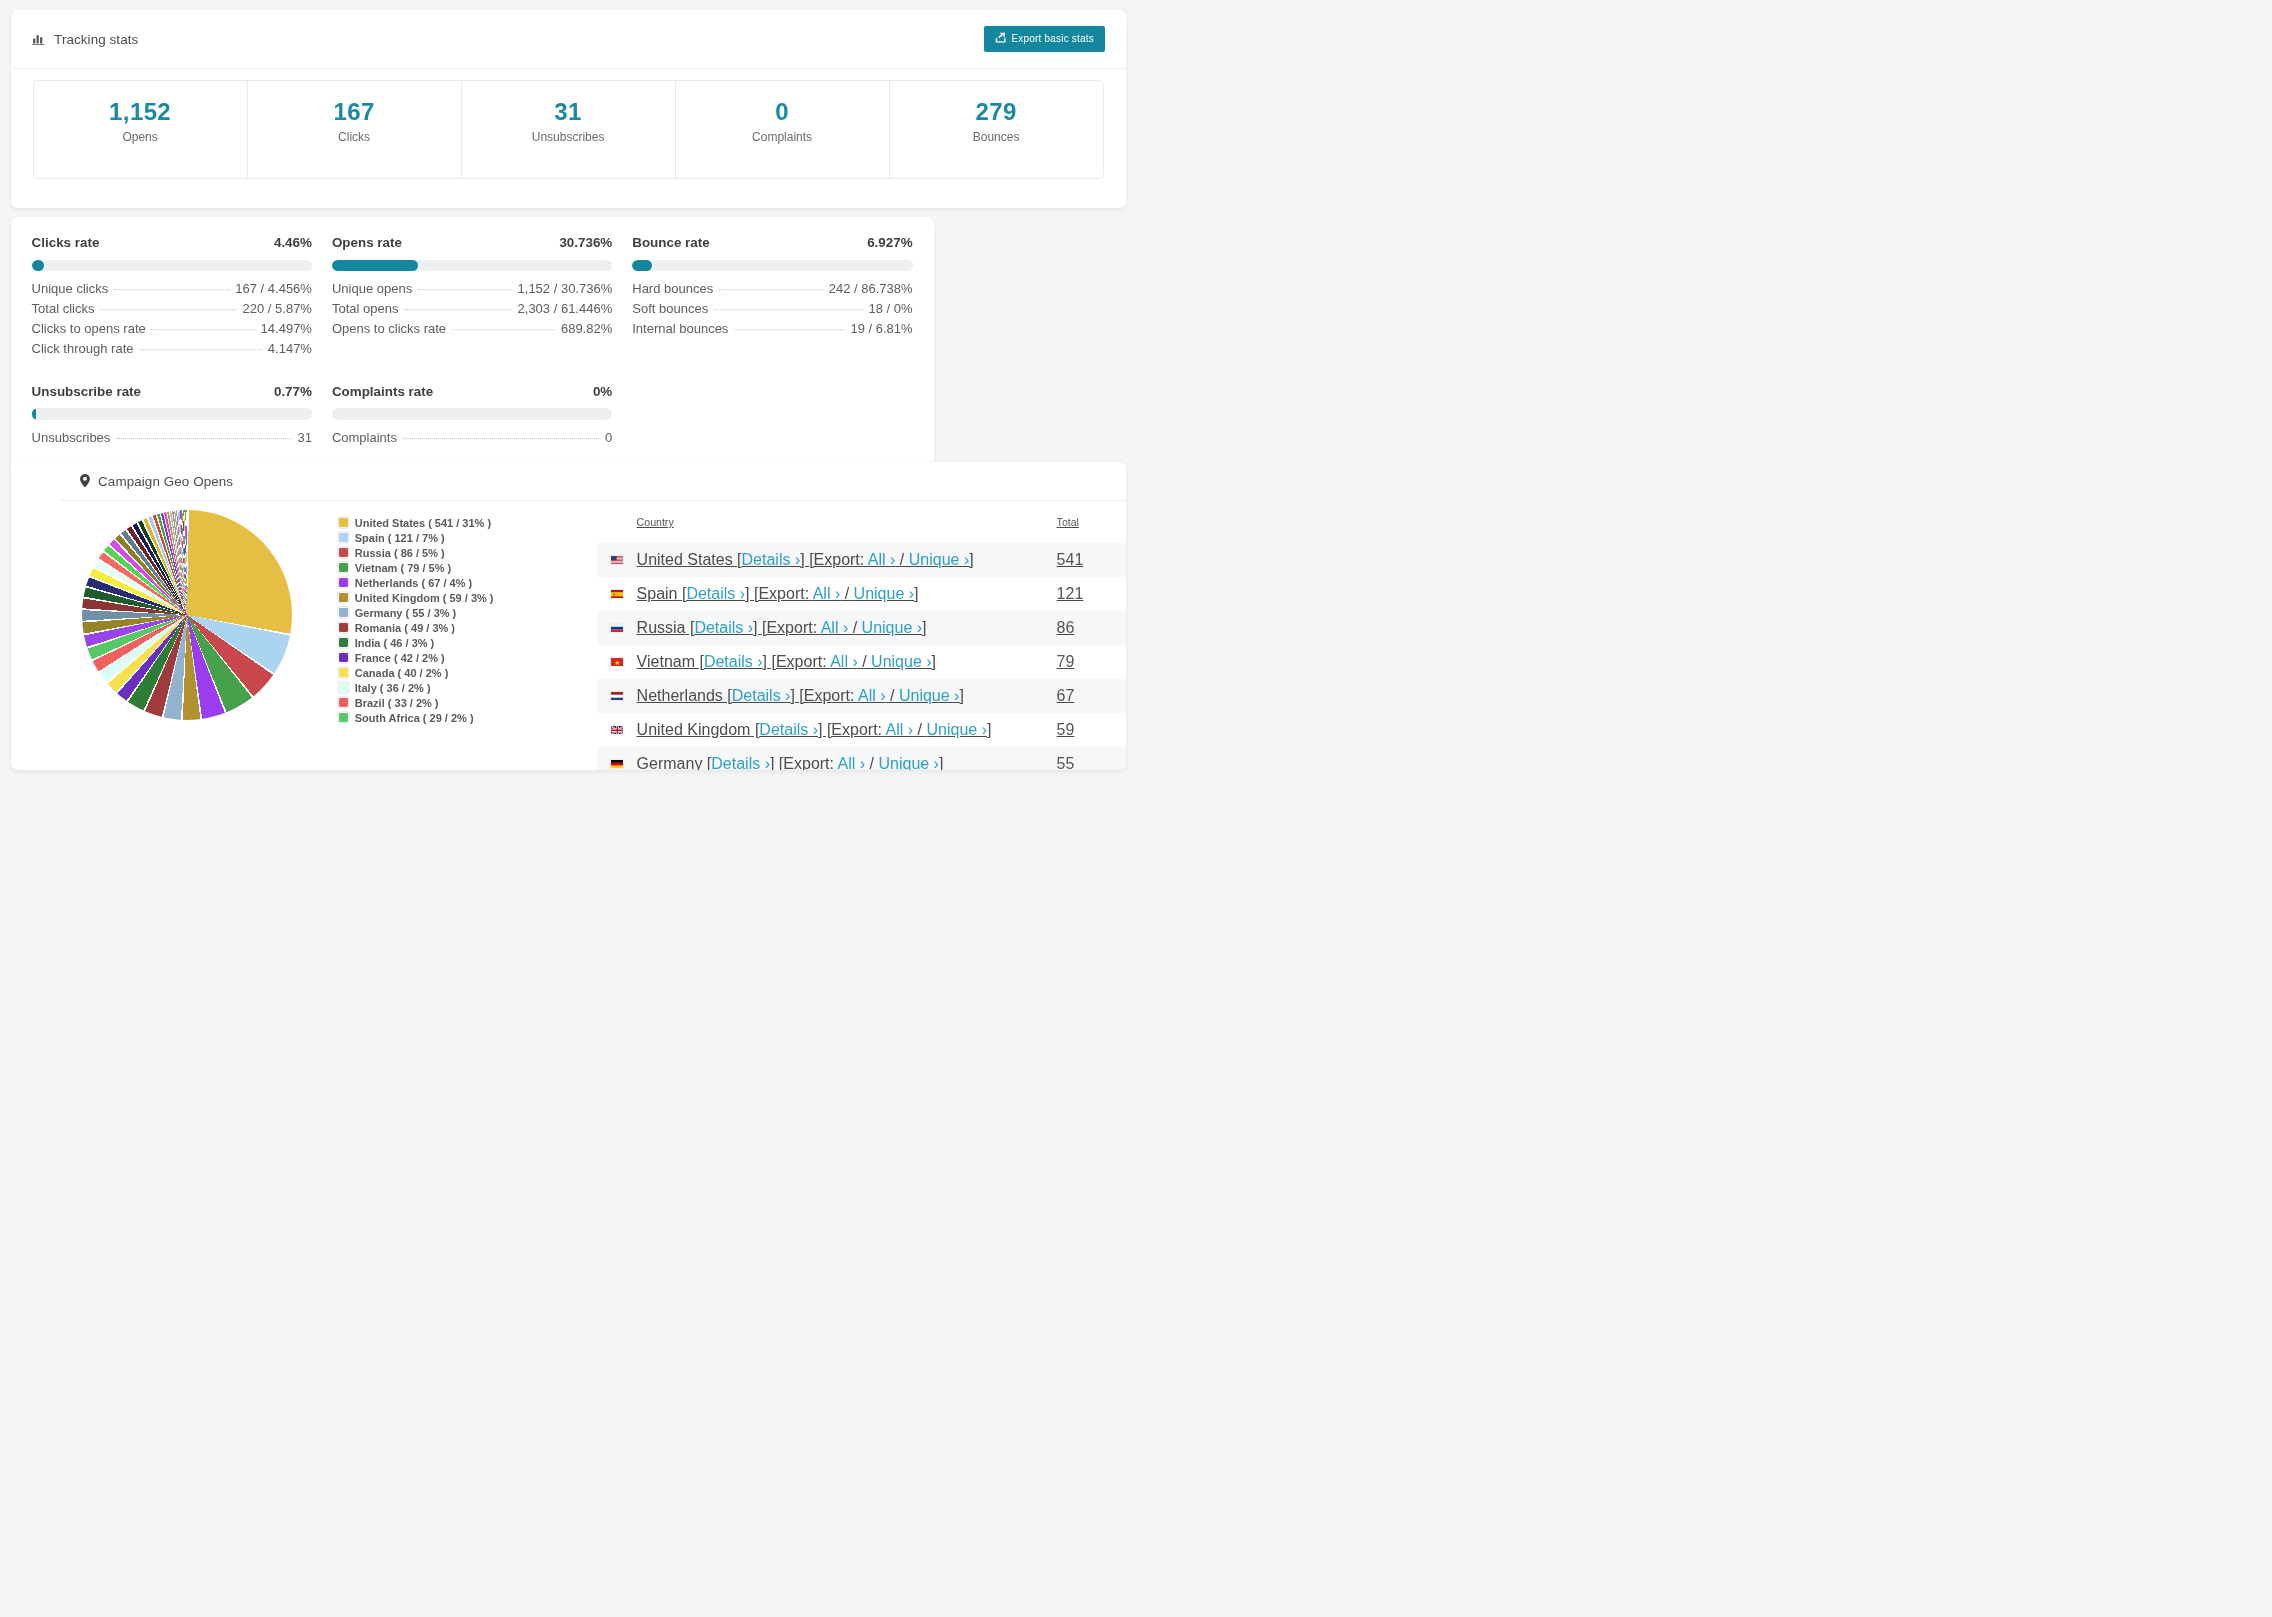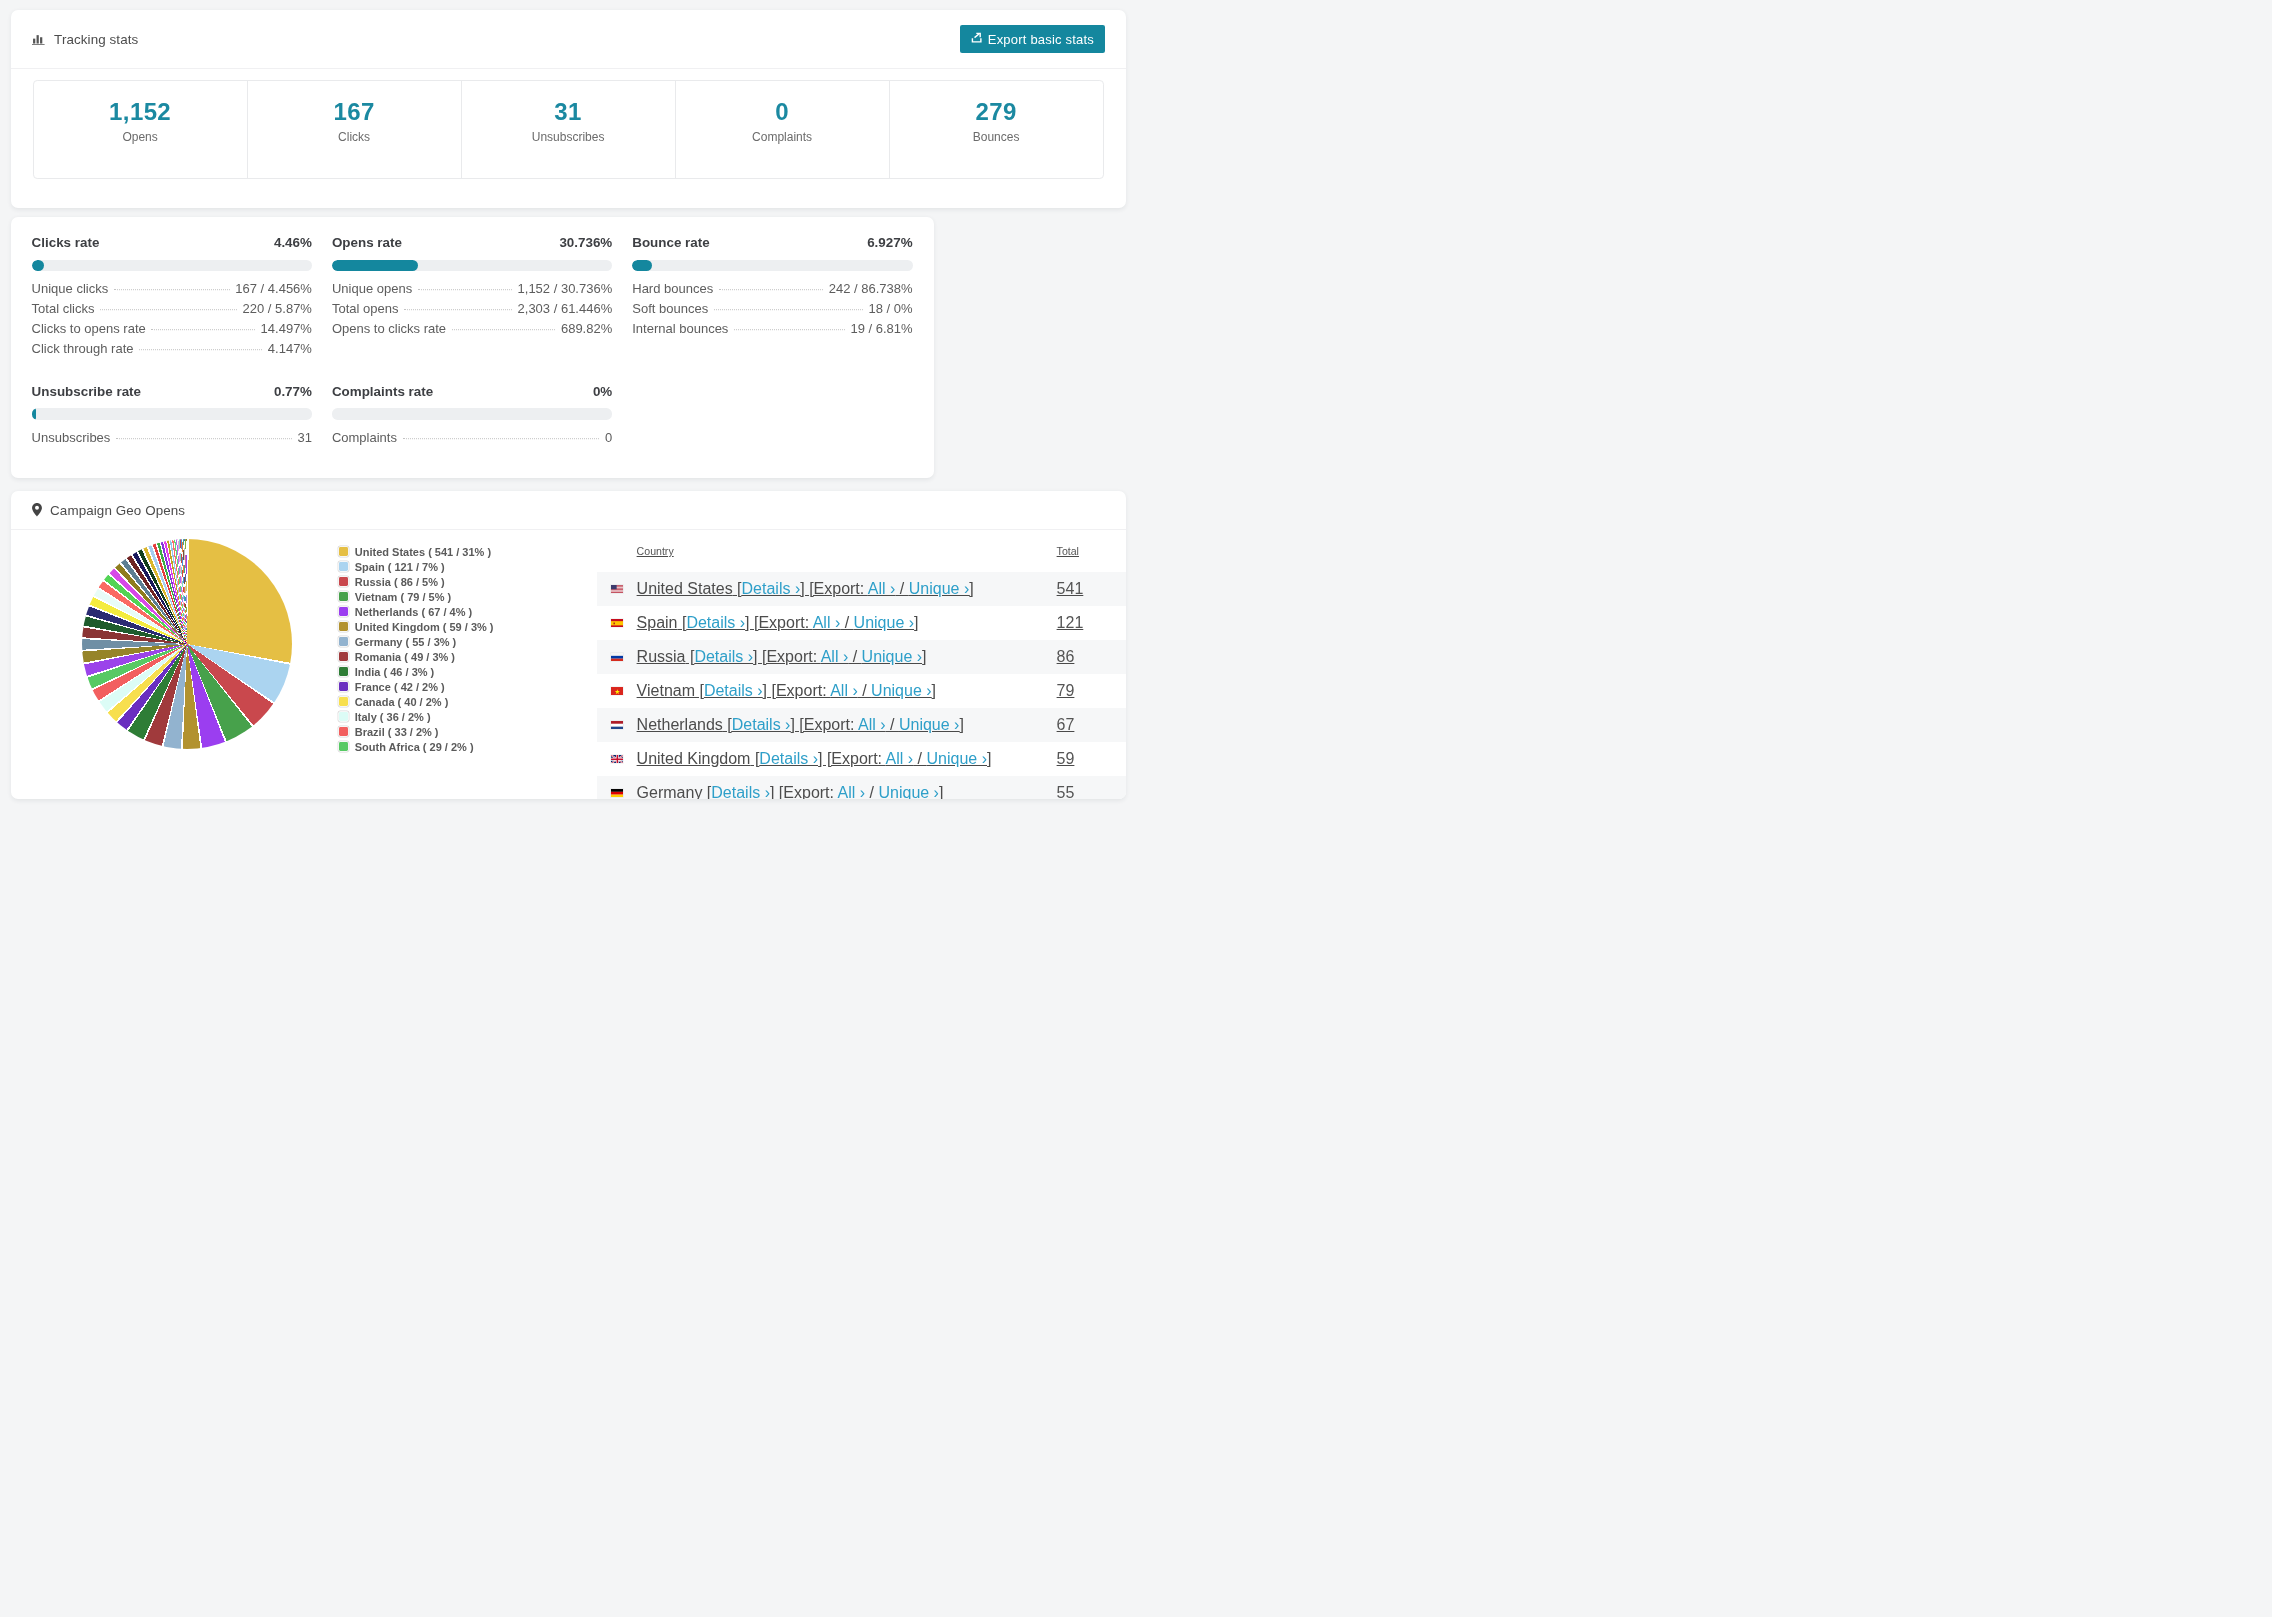--- a/index.html
+++ b/index.html
@@ -12,36 +12,36 @@
     overflow:hidden;
   }
   .card {
     position:absolute;
     background:#fff;
     border-radius:7px;
     box-shadow:0 1.4px 4.2px rgba(40,50,60,.08);
   }
   #card-tracking { left:10.6px; top:10px; width:1115px; height:198px; }
   #card-rates    { left:10.6px; top:217px; width:923px; height:261px; }
-  #card-geo      { left:10.6px; top:491px; width:1115px; height:308px; overflow:hidden; }
+  #card-geo      { left:10.6px; top:462px; width:1115px; height:308px; overflow:hidden;padding-left:48px; }
 
   
   .card-header {
     display:flex; align-items:center; justify-content:space-between;
     padding:0 21px; border-bottom:0.7px solid #f0f0f2;
   }
   #card-tracking .card-header { height:59px; }
   #card-geo .card-header { height:39px; }
   .card-title { display:flex; align-items:center; gap:8.5px; font-size:13.4px; color:#4c4c4c; letter-spacing:0.1px; }
   .card-title svg { display:block; }
 
   .btn-primary {
     display:flex; align-items:center; gap:5.6px;
     background:#14879e; color:#fff; border:none; border-radius:2.1px;
-    font-family:inherit; font-size:13px; padding:6.4px 10.6px; cursor:pointer;
+    font-family:inherit; font-size:10px; padding:6.4px 10.6px; cursor:pointer;
     letter-spacing:0.2px;
   }
 
   
   #stat-boxes {
     position:absolute; left:22px; right:22px; top:70px; height:99px;
     border:0.7px solid #e9eaec; border-radius:4.2px;
     display:flex;
   }
   .stat-box { flex:1; text-align:center; padding-top:17px; }

